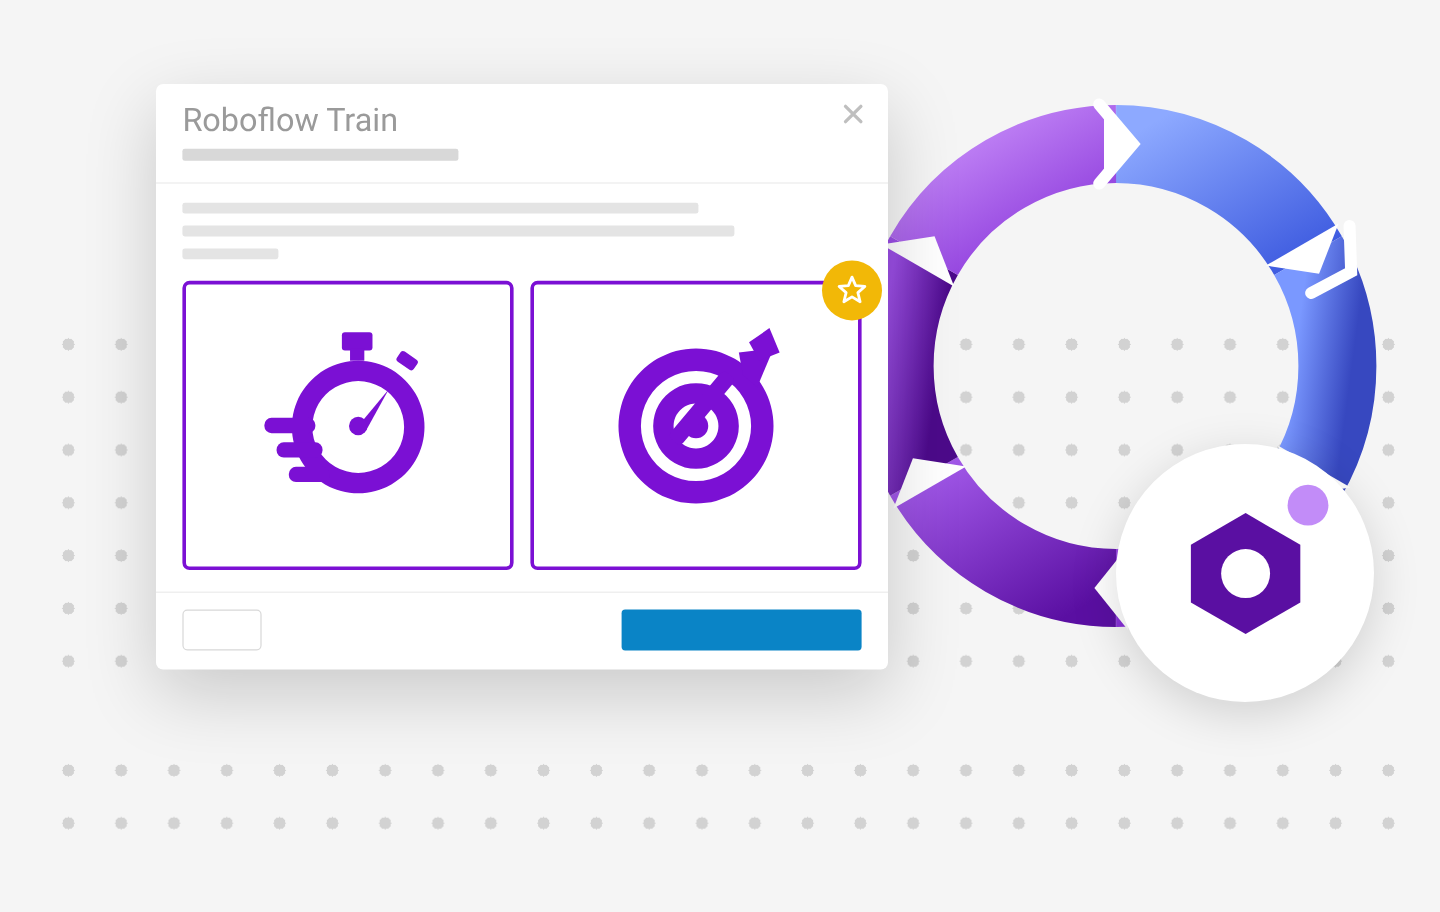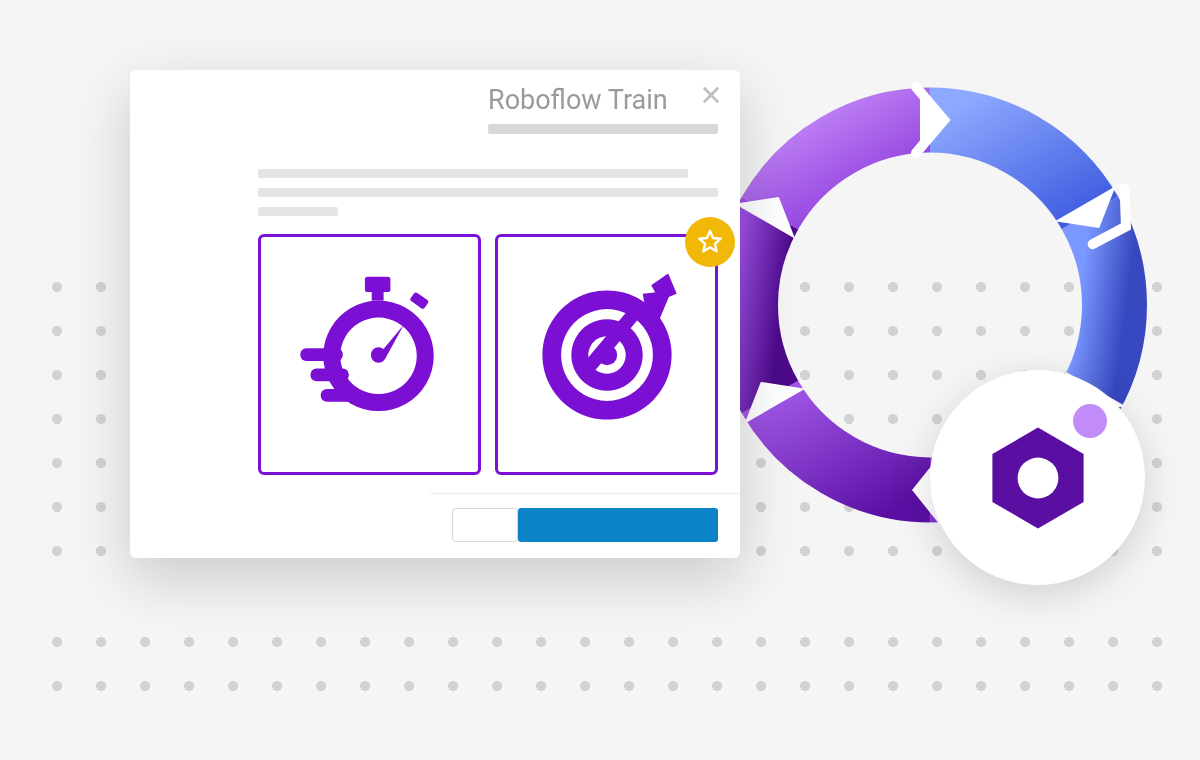--- a/index.html
+++ b/index.html
@@ -61,21 +61,20 @@
   .modal {
     position: absolute;
     top: 70px;
     left: 130px;
     width: 610px;
     background: #fff;
     border-radius: 6px;
     box-shadow: 0 20px 60px rgba(0,0,0,0.18);
     display: flex;
     flex-direction: column;
-    align-items: flex-end;
   }
   .modal-header {
     padding: 14px 22px 10px 22px;
     position: relative;
   }
   .modal-title {
     font-size: 27px;
     color: #9a9a9a;
     font-weight: 400;
     margin: 0 0 8px 0;

